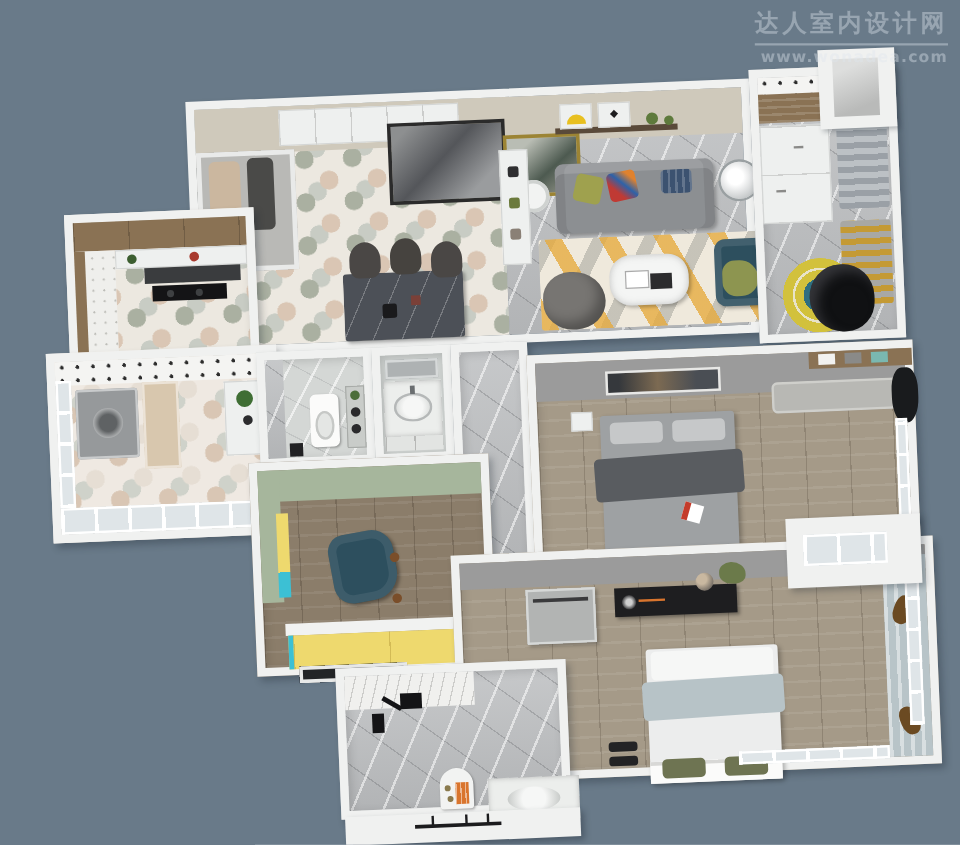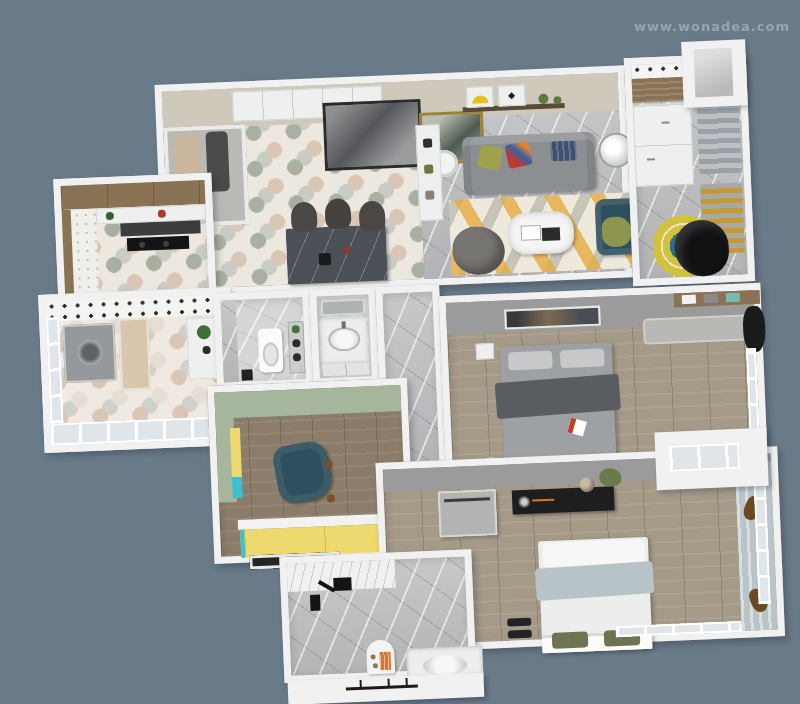--- a/index.html
+++ b/index.html
@@ -1,20 +1,20 @@
 <!DOCTYPE html>
 <html style="--bg: #697a89; --wm: rgba(222,231,238,0.40); --wall-white: #f0f1f0; --beige-wall: #cfc9bb; --gray-wall: #9b9b9b; --sage: #a6b69c; --hex-bg: #ece8e0; --hex-a: #aab0a1; --hex-b: #dac6b4; --hex-c: #c8ccc4; --hex-warm-bg: #efe9e2; --hex-warm-a: #d9c6b4; --hex-warm-b: #e6ded4; --hex-warm-c: #cfd2ca; --marble: #bdbfc1; --marble-light: #d4d7d5; --wood: #a59a88; --wood-dark: #8b7d6a; --wood-cab: #8a7254; --sofa: #8c8f92; --olive: #9fa14e; --navy: #3c5270; --teal-chair: #2d4f5e; --bean: #777572; --yellow-wardrobe: #eed96e; --teal-edge: #3cc0d4; --curtain: #b8c4c8; --console-black: #1e1e20; --throw-blue: #b7c3c7; --pillow-olive: #6e7452; --orange: #d9752e; --glass: #dfe5e8; --gold: #9c8434; --egg-black: #101113; --rug-ring-yellow: #d2c13c; --rug-ring-teal: #2e6e80; --bed-gray: #9ea1a3; --blanket: #595c60; --red-accent: #c43b2a;"><head>
 <meta charset="utf-8">
 <style>
   html,body{margin:0;padding:0;}
   .canvas{position:relative;width:800px;height:704px;overflow:hidden;background:var(--bg,#697a89);font-family:"DejaVu Sans",sans-serif;}
   
   .wm{position:absolute;top:6px;right:10px;text-align:right;color:var(--wm,#aebbc5);z-index:50;}
   .wm-title{font-size:20px;font-weight:bold;letter-spacing:3px;padding-bottom:3px;border-bottom:2px solid var(--wm,#aebbc5);}
-  .wm-url{font-size:13px;font-weight:bold;letter-spacing:1px;margin-top:13px;}
+  .wm-url{font-size:13px;font-weight:bold;letter-spacing:1px;margin-top:3px;}
   
   .plan{position:absolute;left:26px;top:30px;width:748px;height:652px;transform:rotate(-2.4deg);}
   .room{position:absolute;box-sizing:border-box;border:7px solid var(--wall-white,#f0f1f0);
         box-shadow:inset 2px 2px 8px rgba(0,0,0,.14), 3px 4px 6px rgba(25,35,45,.30);}
   .el{position:absolute;}
   
   .hex{background-color:var(--hex-bg,#ece8e0);
     background-image:
       radial-gradient(circle 8px at 10px 9px, var(--hex-a,#aab0a1) 96%, transparent),
       radial-gradient(circle 8px at 10px 9px, var(--hex-b,#dac6b4) 96%, transparent),
@@ -58,20 +58,21 @@
   .art-dark{background:linear-gradient(135deg,#8d8f90 10%,#54565a 45%,#9a9c9e 80%);}
   .white-box{background:#eef0ef;box-shadow:inset 0 0 0 1px #d4d6d5;}
   .dm{color:#1d1d1f;font-size:9px;line-height:1;}
 </style>
 </head>
 <body>
 
 <div class="canvas" style="background-color: rgb(105, 122, 137);">
 
   <div class="wm">
+    <div class="wm-title">达人室内设计网</div>
     <div class="wm-url">www.wonadea.com</div>
   </div>
 
   <div class="plan">
 
     <div class="room" style="left:140px;top:45px;width:470px;height:212px;">
       <div class="el hex" style="left:0;top:0;width:255px;height:198px;"></div>
       <div class="el marble" style="left:255px;top:0;width:201px;height:198px;"></div>
       <div class="el" style="left: 0px; top: 0px; width: 456px; height: 38px; background-color: rgb(207, 201, 187);"></div>
       <div class="el white-box" style="left:70px;top:3px;width:150px;height:30px;background-image:repeating-linear-gradient(90deg,rgba(150,150,148,.4) 0 1px,transparent 1px 30px);"></div>

